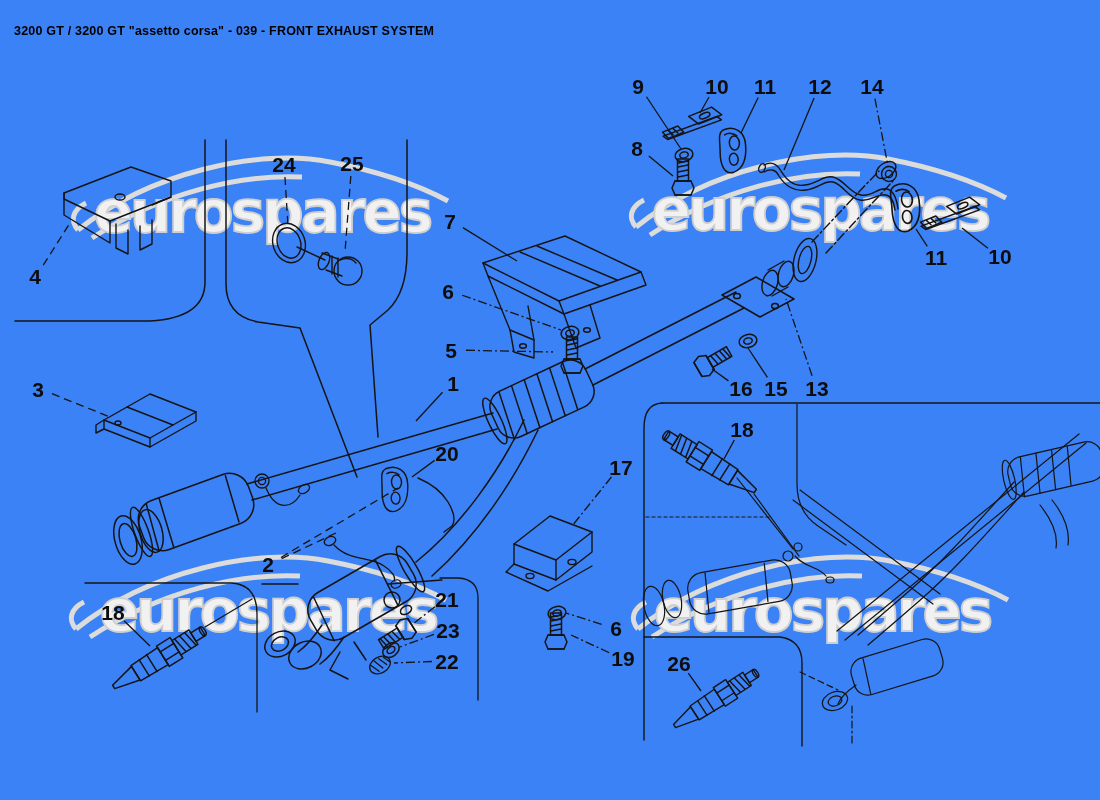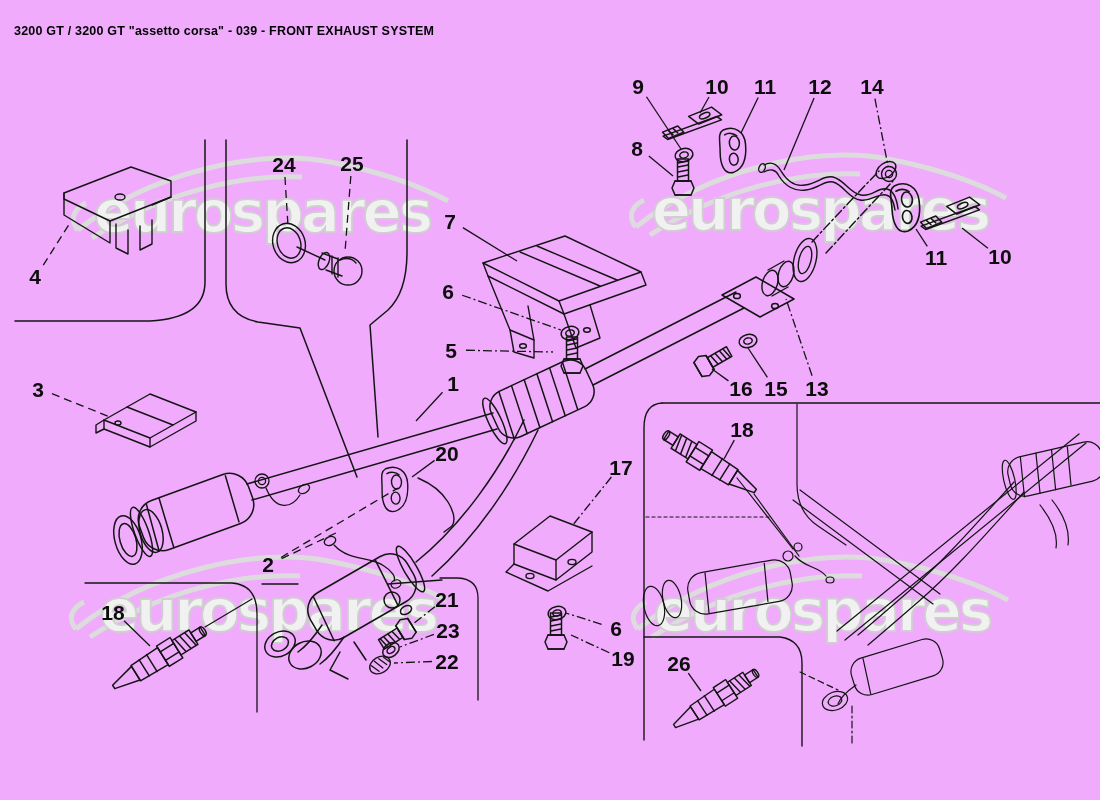--- a/index.html
+++ b/index.html
@@ -1,16 +1,16 @@
 <!DOCTYPE html>
 <html><head>
 <meta charset="utf-8">
 <style>
   html,body{margin:0;padding:0;background:#ffffff;}
-  .canvas{position:relative;width:1100px;height:800px;background:#f0abfc;overflow:hidden;
+  .canvas{position:relative;width:1100px;height:800px;background:#3b82f6;overflow:hidden;
           font-family:"Liberation Sans", sans-serif;}
   .title{position:absolute;left:14px;top:24px;font-size:12.5px;font-weight:bold;color:#000;
          letter-spacing:.2px;white-space:nowrap;}
   svg text.callout{font-family:"Liberation Sans", sans-serif;font-weight:bold;font-size:21px;fill:#0d0d0d;}
   svg text.wm{font-family:"DejaVu Sans", sans-serif;font-weight:bold;font-size:58px;
               letter-spacing:-3px;fill:#f1f1f1;stroke:#cfcfcf;stroke-width:1.8px;}
 </style>
 </head>
 <body>
 

